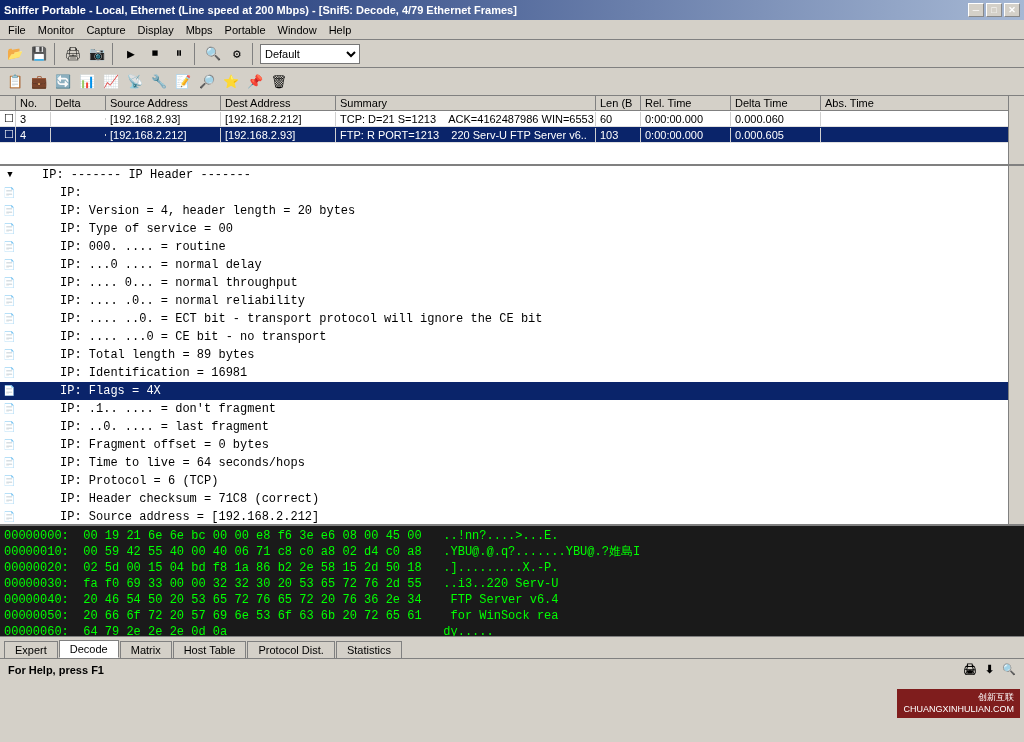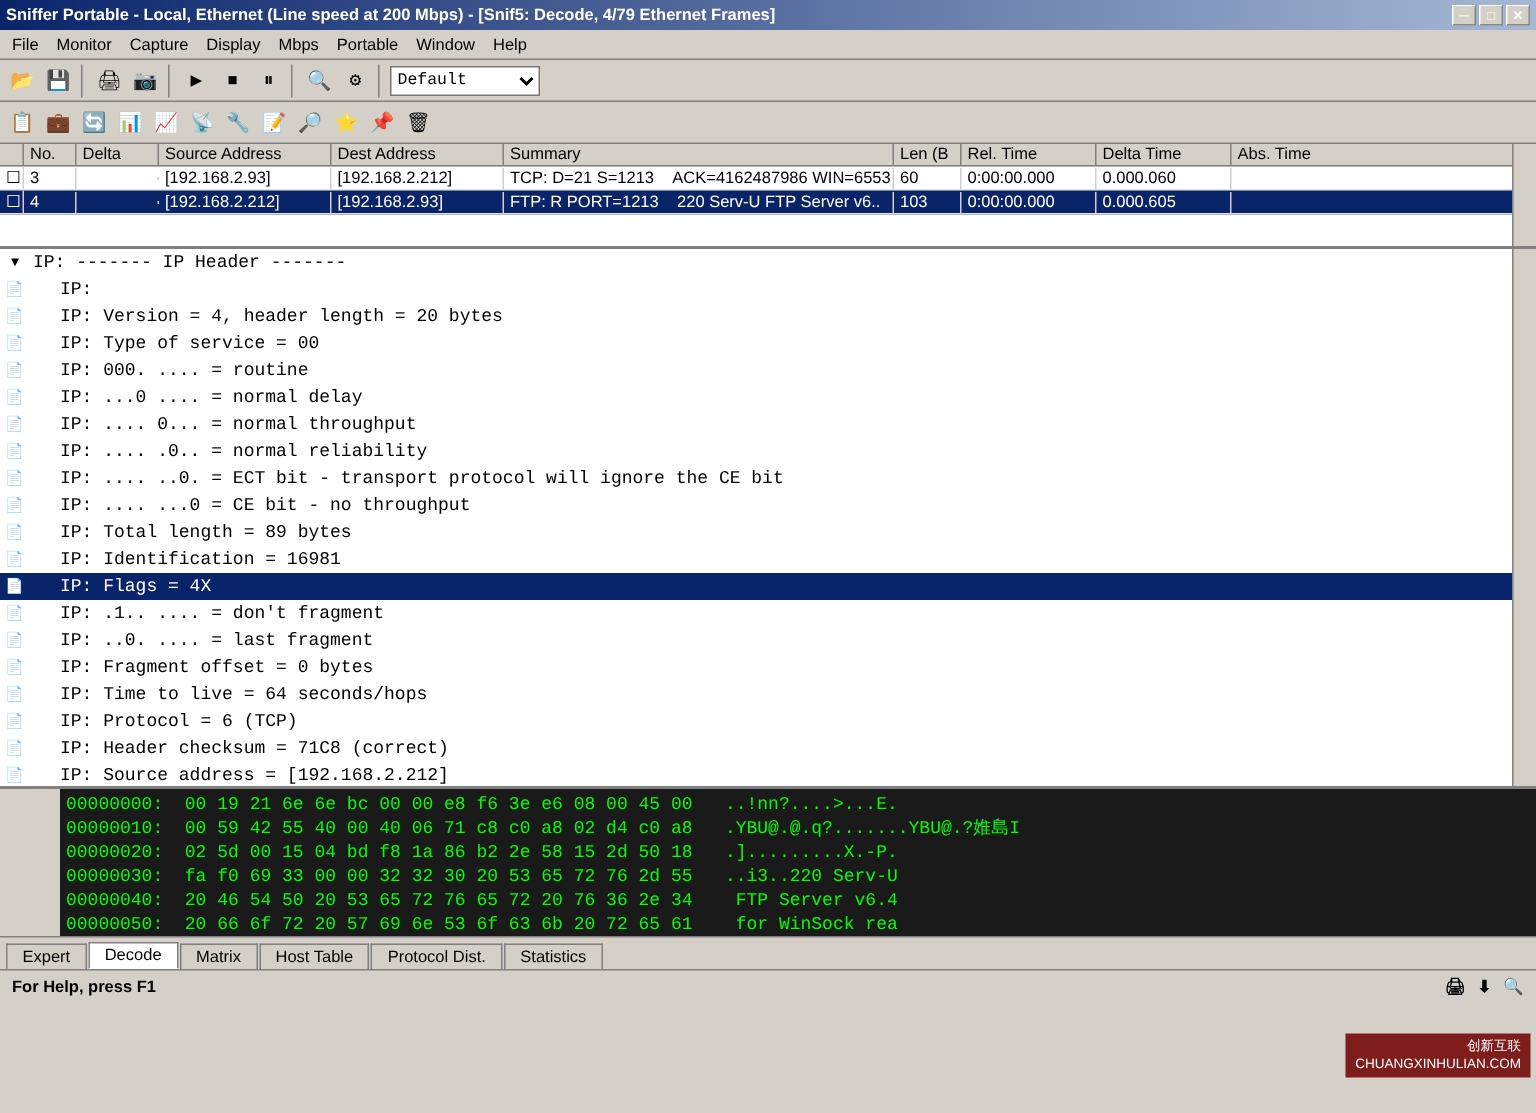--- a/index.html
+++ b/index.html
@@ -85,21 +85,20 @@
     .tb-dropdown {
       display: flex;
       align-items: center;
       gap: 2px;
     }
     .tb-dropdown select {
       font-size: 11px;
       height: 20px;
       width: 100px;
       background: white;
-      font-family: Liberation Mono, monospace;
     }
 
     
     #toolbar2 {
       background: #d4d0c8;
       height: 28px;
       display: flex;
       align-items: center;
       padding: 2px 4px;
       gap: 2px;
@@ -171,32 +170,32 @@
       color: white;
     }
     .decode-icon {
       width: 20px;
       text-align: center;
       font-size: 10px;
     }
     .decode-text {
       flex: 1;
       padding-left: 2px;
+      margin-left: 20px;
     }
 
     
     #hex-panel {
       background: #1a1a1a;
       color: #00ff00;
-      height: 98px;
+      height: 110px;
       overflow-y: auto;
       font-size: 12px;
       padding: 2px 4px;
       font-family: 'Courier New', monospace;
-      margin-left: 40px;
     }
     .hex-line {
       white-space: pre;
       line-height: 16px;
     }
 
     
     #bottom-tabs {
       background: #d4d0c8;
       height: 22px;
@@ -386,21 +385,21 @@
       <div class="decode-line">
         <span class="decode-icon"><span style="font-size:10px;">📄</span></span>
         <span class="decode-text" style="padding-left: 20px;">IP:        .... .0..  = normal reliability</span>
       </div>
       <div class="decode-line">
         <span class="decode-icon"><span style="font-size:10px;">📄</span></span>
         <span class="decode-text" style="padding-left: 20px;">IP:        .... ..0.  = ECT bit - transport protocol will ignore the CE bit</span>
       </div>
       <div class="decode-line">
         <span class="decode-icon"><span style="font-size:10px;">📄</span></span>
-        <span class="decode-text" style="padding-left: 20px;">IP:        .... ...0  = CE bit - no throughput</span>
+        <span class="decode-text" style="padding-left: 20px;">IP:        .... ...0  = CE bit - no transport</span>
       </div>
       <div class="decode-line">
         <span class="decode-icon"><span style="font-size:10px;">📄</span></span>
         <span class="decode-text" style="padding-left: 20px;">IP:  Total length     = 89 bytes</span>
       </div>
       <div class="decode-line">
         <span class="decode-icon"><span style="font-size:10px;">📄</span></span>
         <span class="decode-text" style="padding-left: 20px;">IP:  Identification   = 16981</span>
       </div>
       <div class="decode-line highlighted">

